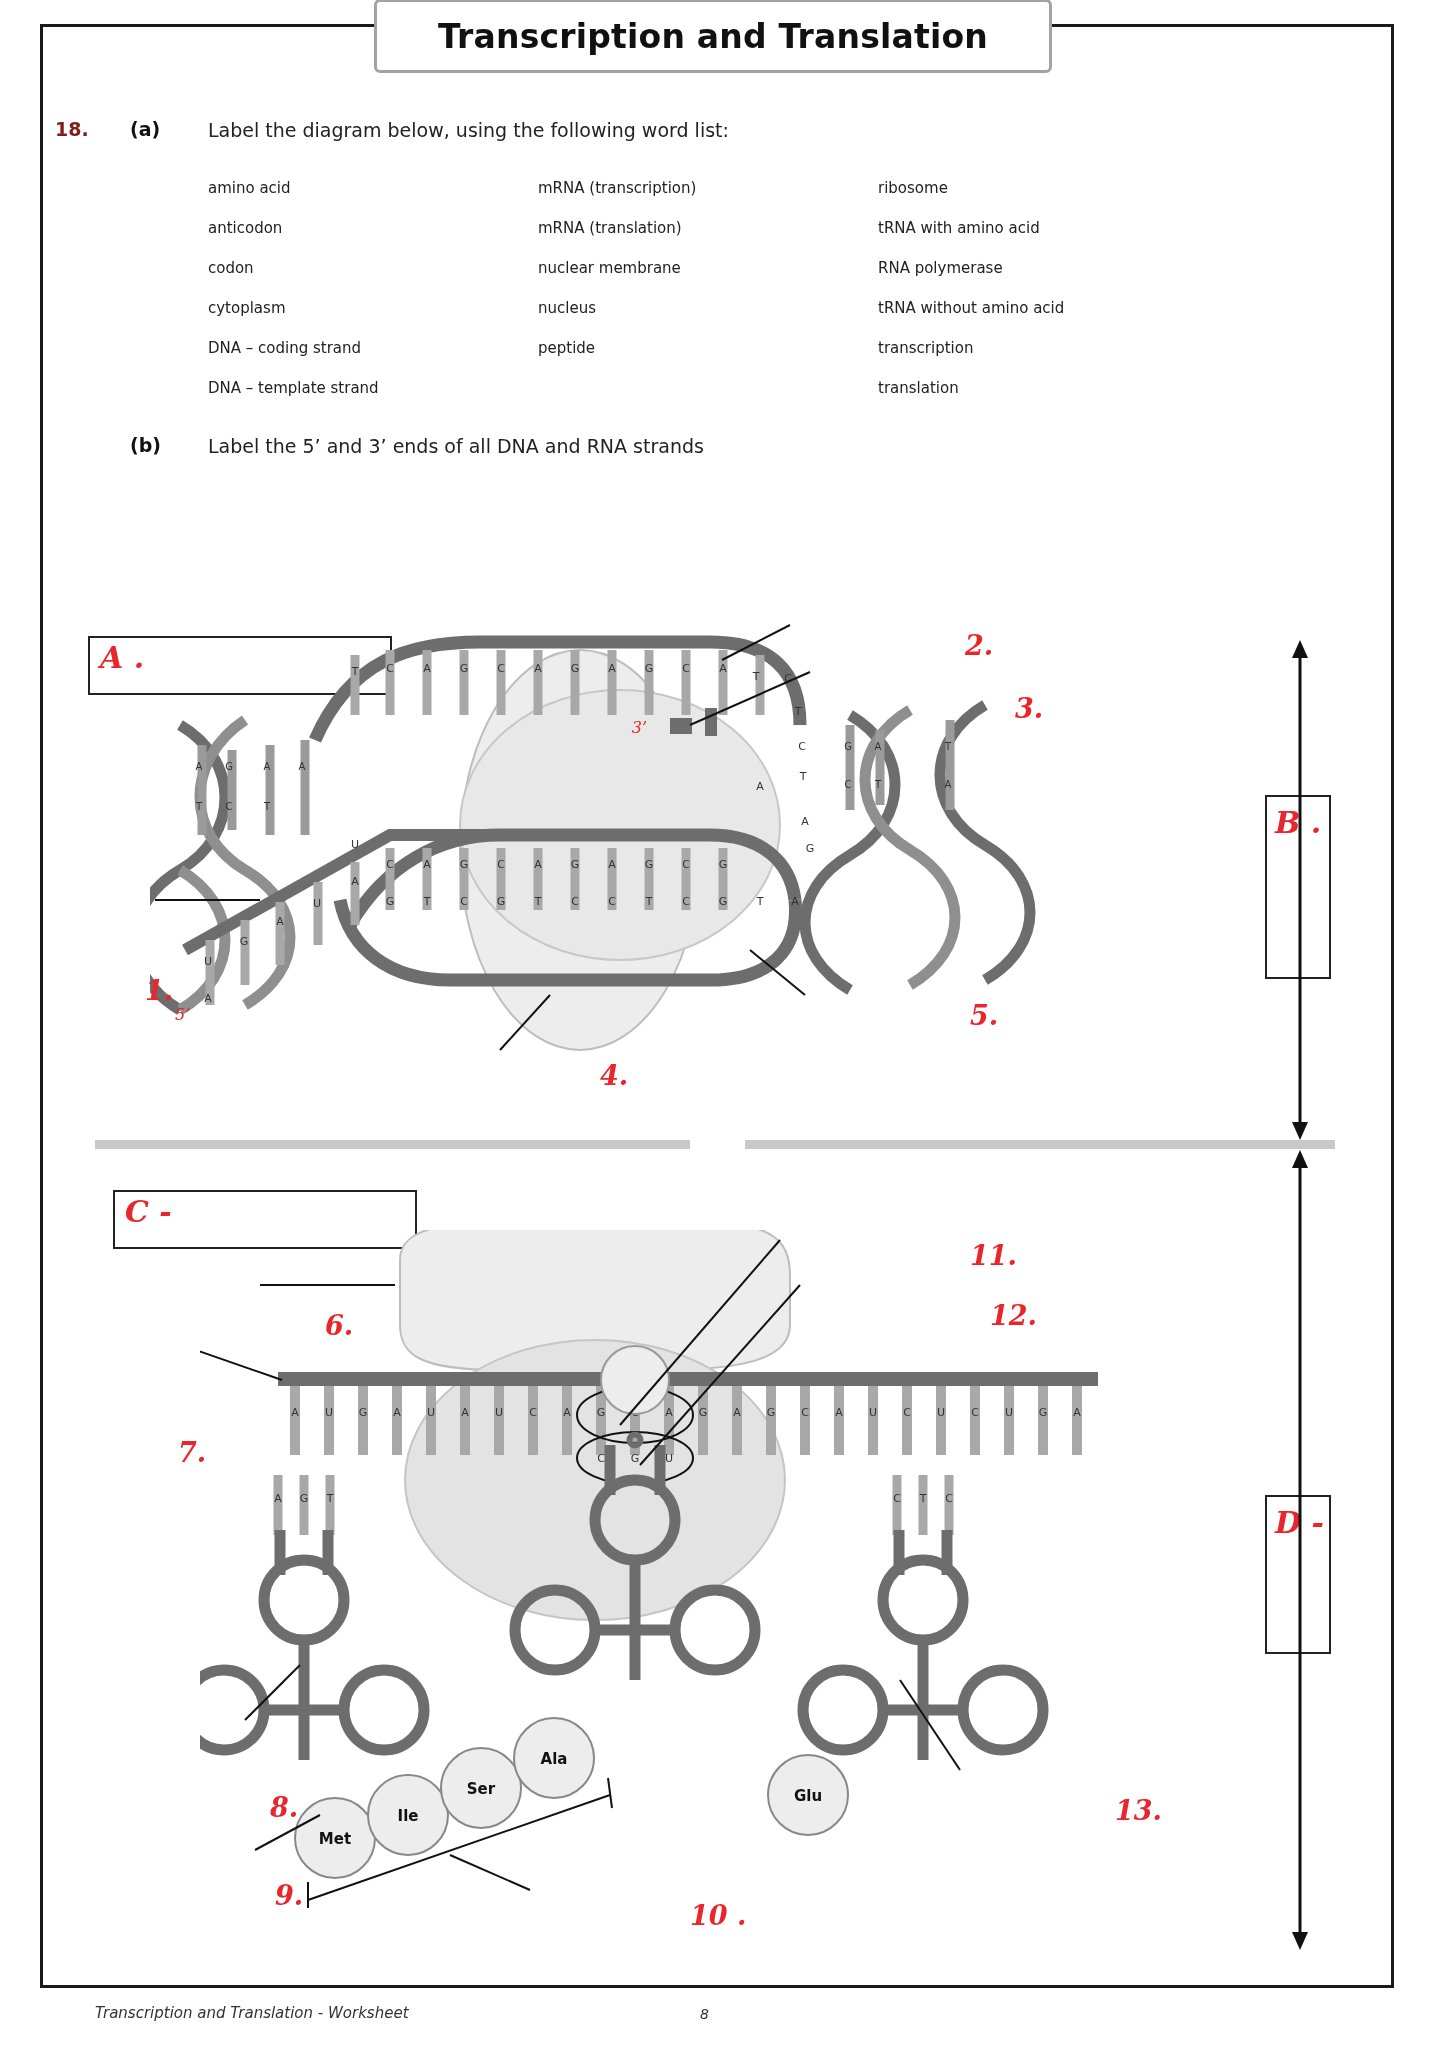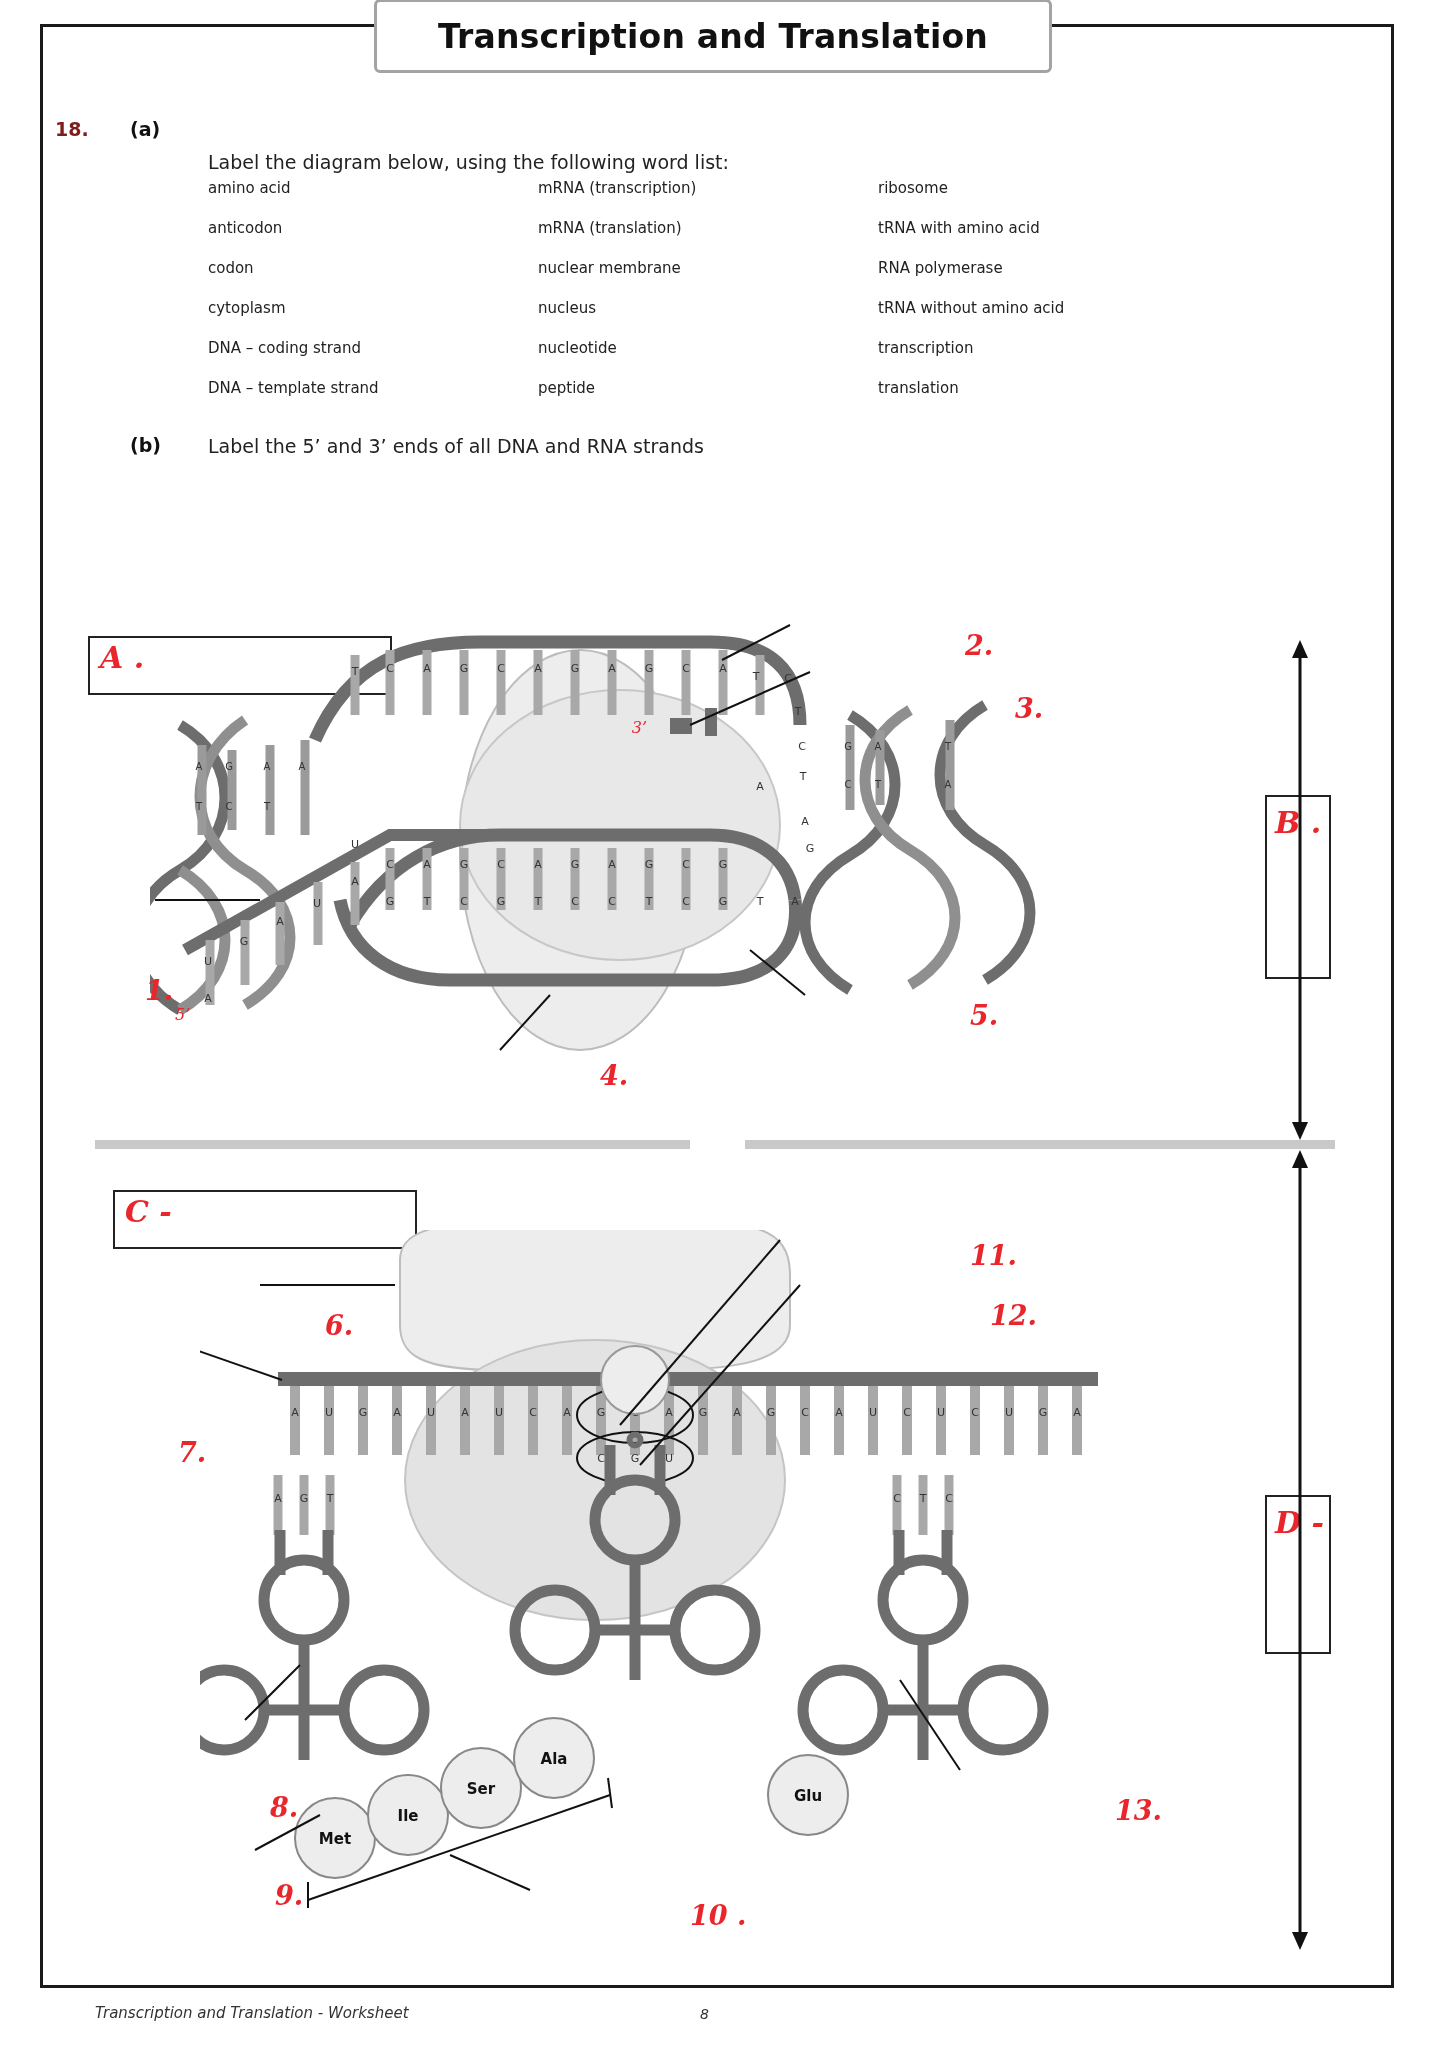--- a/index.html
+++ b/index.html
@@ -3,21 +3,21 @@
 <meta charset="utf-8">
 <style>
   html,body{margin:0;padding:0;background:#f2f4f8;}
   body{font-family:"DejaVu Sans", sans-serif;}
   .page{position:relative;width:1434px;height:2048px;background:#ffffff;overflow:hidden;}
   .sheet{position:absolute;left:40px;top:24px;width:1354px;height:1964px;border:3px solid #1a1a1a;background:#fff;box-sizing:border-box;}
   .title-box{position:absolute;left:374px;top:-1px;width:672px;height:68px;border:3px solid #a3a3a3;border-radius:6px;background:#fff;display:flex;align-items:center;justify-content:center;z-index:5;}
   .title-box span{font-size:33px;font-weight:bold;color:#111;letter-spacing:0.2px;}
   .q-num{position:absolute;left:55px;top:118px;font-size:19px;font-weight:bold;color:#7f1d1d;}
   .q-a{position:absolute;left:130px;top:118px;font-size:19px;font-weight:bold;color:#111;}
-  .q-a-text{position:absolute;left:208px;top:119px;font-size:19px;color:#222;margin-top:32px;}
+  .q-a-text{position:absolute;left:208px;top:119px;font-size:19px;color:#222;}
   .q-b{position:absolute;left:130px;top:434px;font-size:19px;font-weight:bold;color:#111;}
   .q-b-text{position:absolute;left:208px;top:435px;font-size:19px;color:#222;}
   .wordlist{position:absolute;left:208px;top:168px;width:1060px;}
   .wl-col{display:inline-block;vertical-align:top;}
   .wl-col1{width:330px;}
   .wl-col2{width:340px;}
   .wl-col3{width:330px;}
   .wl-item{font-size:15px;color:#222;line-height:40px;white-space:nowrap;}
   
   .ansbox{position:absolute;border:2px solid #222;background:#fff;}
@@ -52,21 +52,20 @@
       <div class="wl-item">anticodon</div>
       <div class="wl-item">codon</div>
       <div class="wl-item">cytoplasm</div>
       <div class="wl-item">DNA – coding strand</div>
       <div class="wl-item">DNA – template strand</div>
     </div><div class="wl-col wl-col2">
       <div class="wl-item">mRNA (transcription)</div>
       <div class="wl-item">mRNA (translation)</div>
       <div class="wl-item">nuclear membrane</div>
       <div class="wl-item">nucleus</div>
-      <div class="wl-item">nucleotide</div>
       <div class="wl-item">peptide</div>
     </div><div class="wl-col wl-col3">
       <div class="wl-item">ribosome</div>
       <div class="wl-item">tRNA with amino acid</div>
       <div class="wl-item">RNA polymerase</div>
       <div class="wl-item">tRNA without amino acid</div>
       <div class="wl-item">transcription</div>
       <div class="wl-item">translation</div>
     </div>
   </div>

